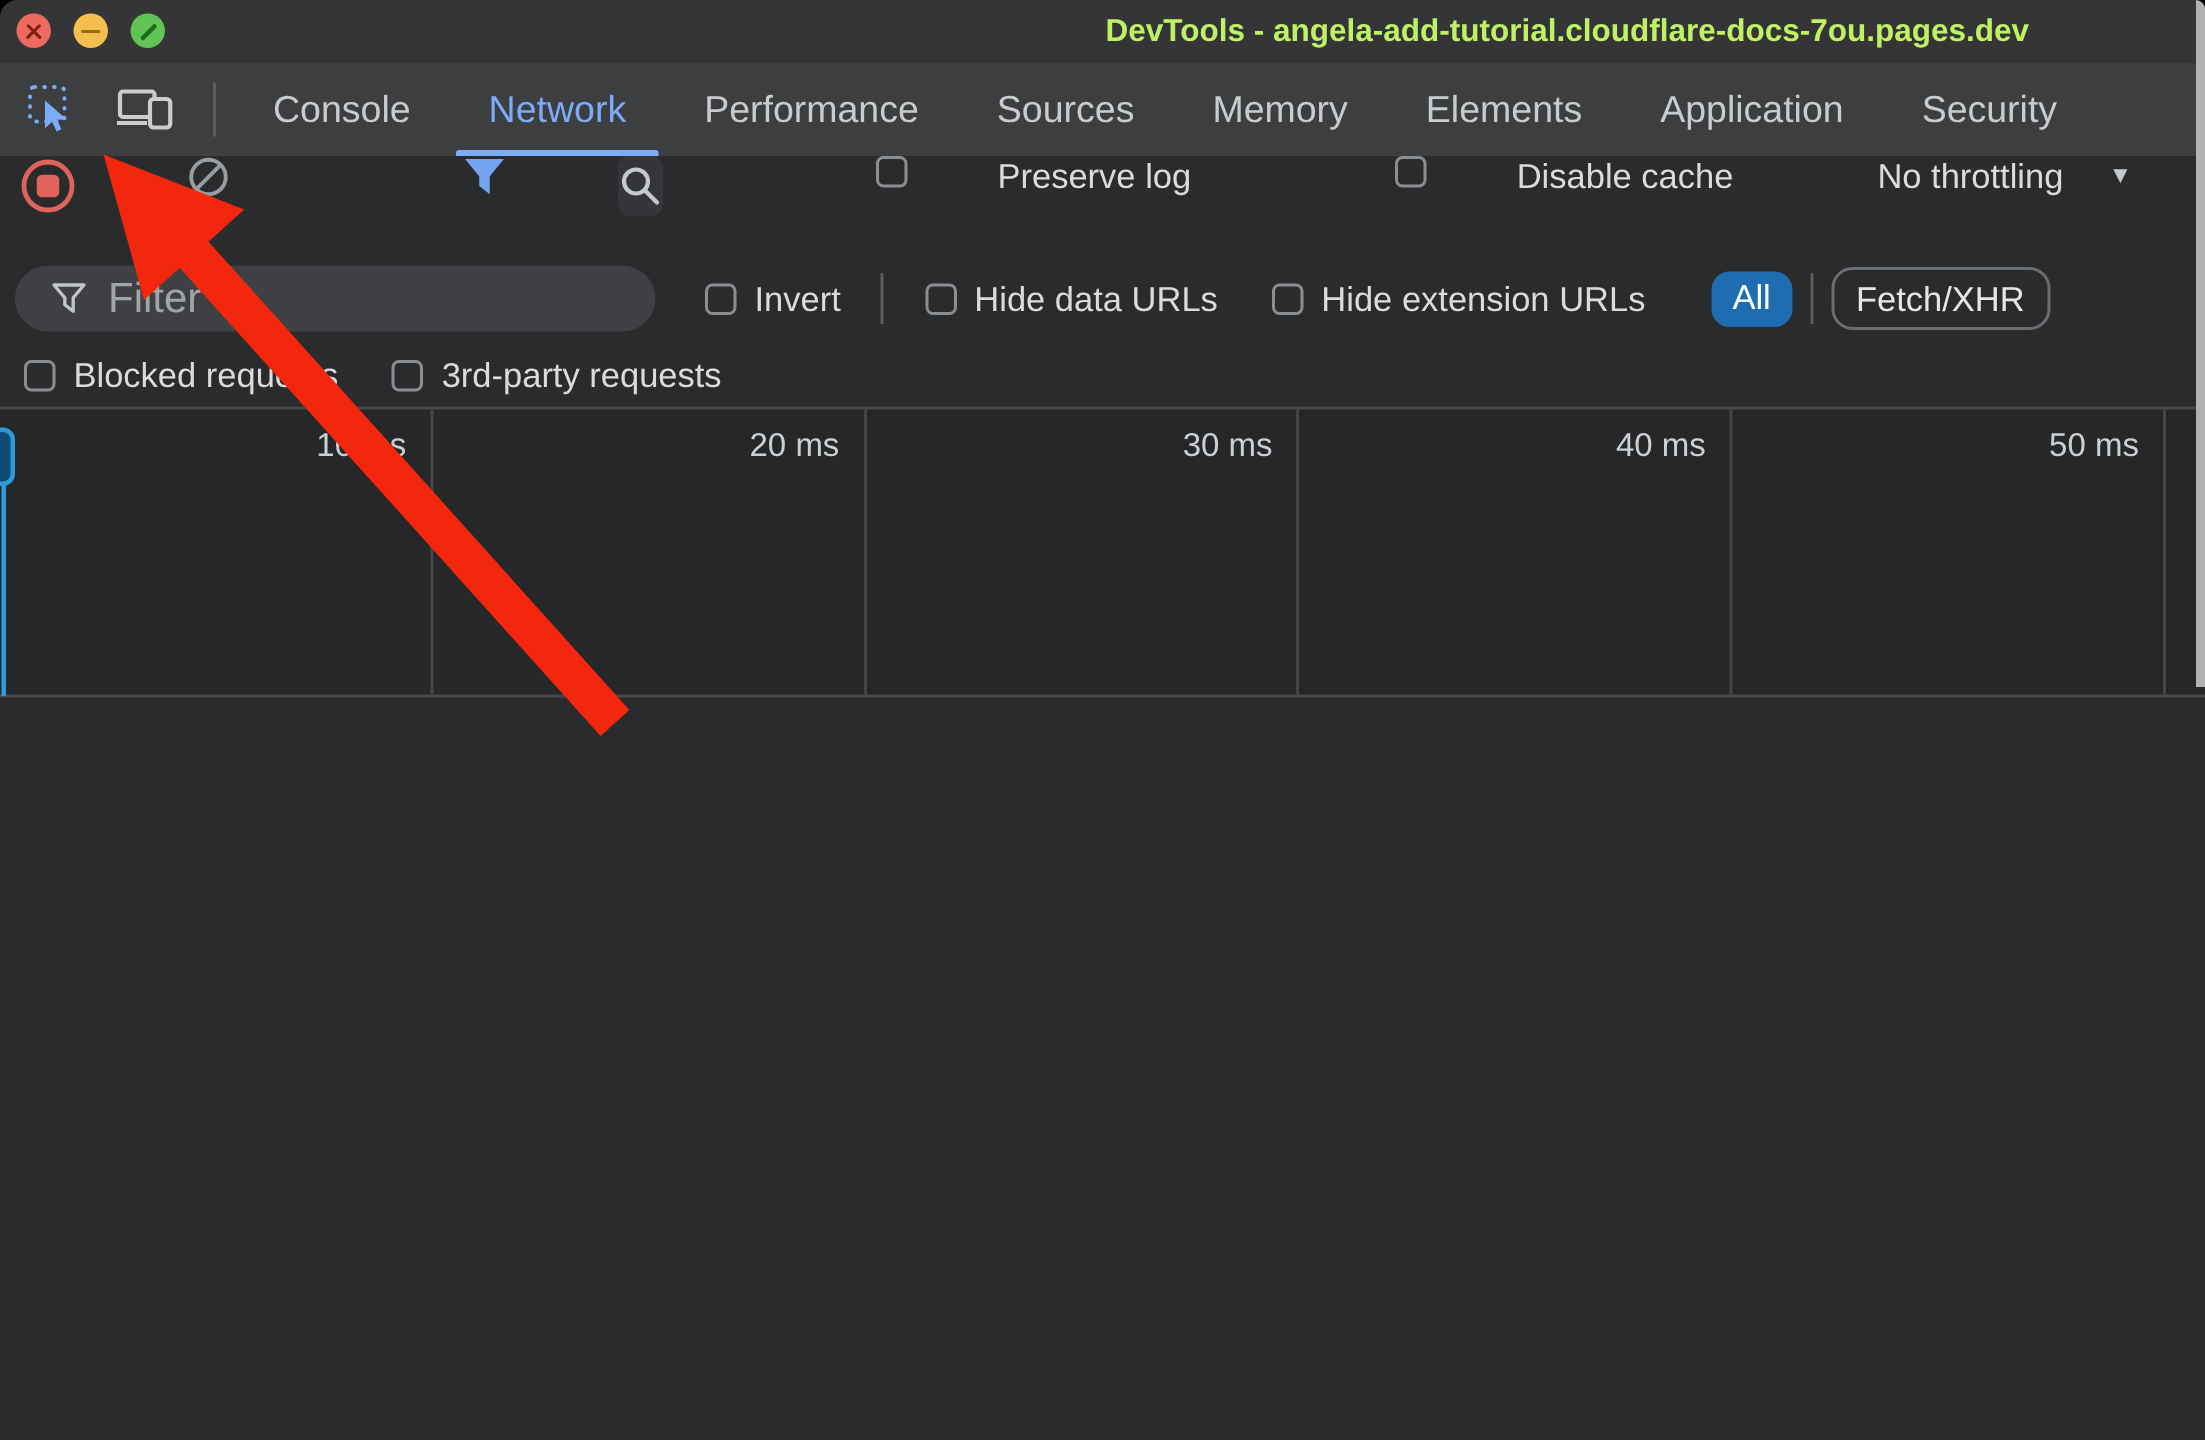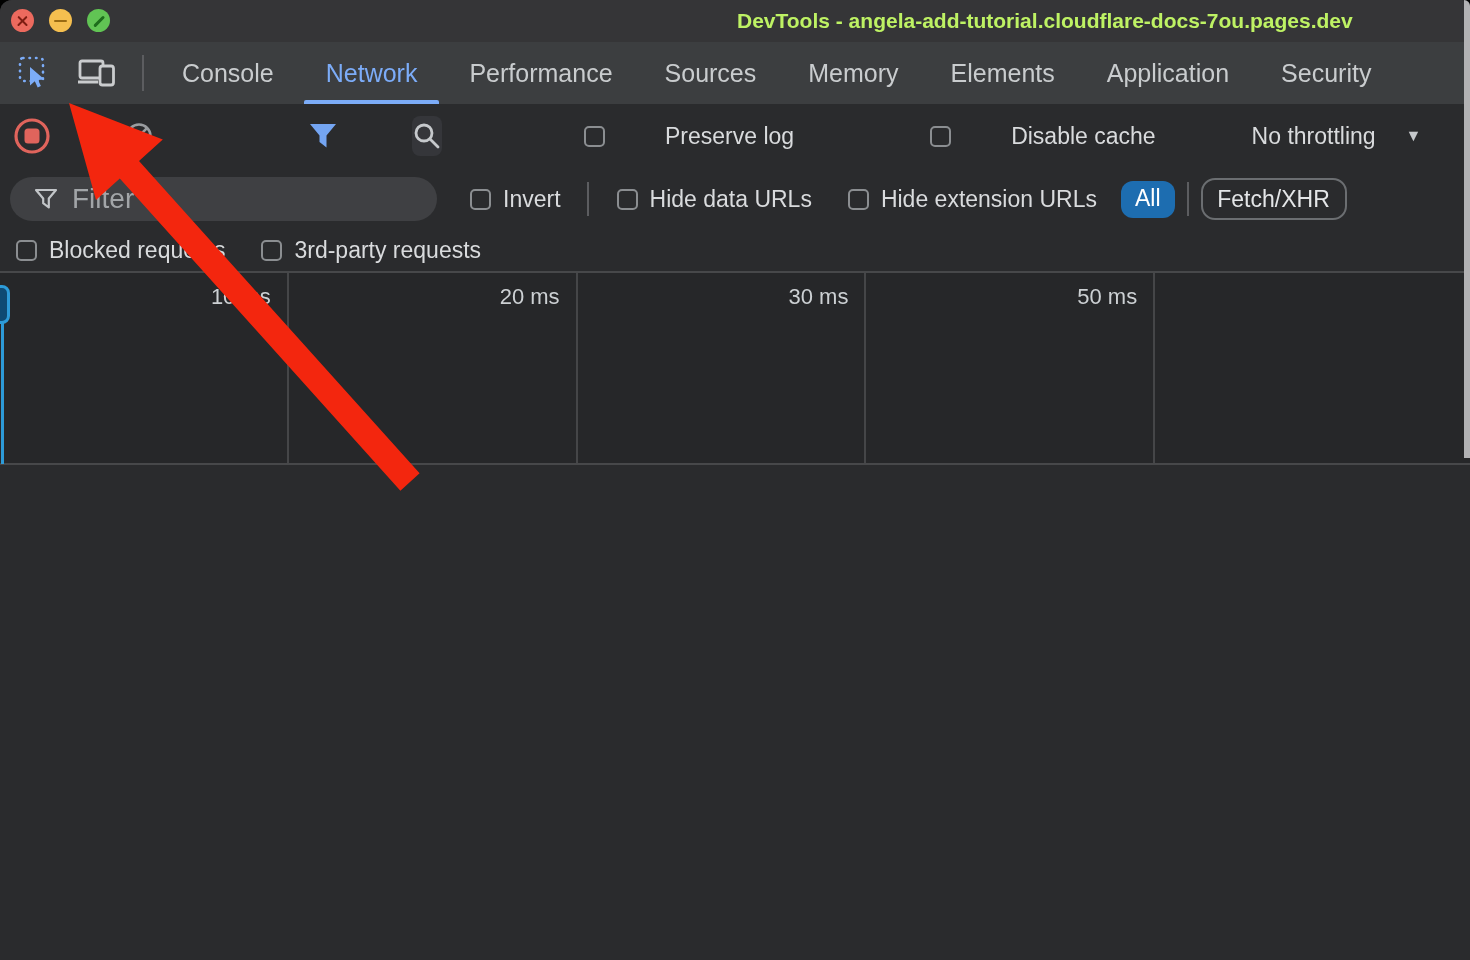--- a/index.html
+++ b/index.html
@@ -29,21 +29,21 @@
   .inspect-btn { margin-left:16px; width:38px; height:38px; }
   .device-btn  { margin-left:22px; width:42px; height:38px; }
   .vsep { width:2px; height:36px; background:#5c5d60; }
   .tabbar .vsep { margin-left:24px; }
   .tabs { display:flex; height:100%; margin-left:12px; }
   .tab { position:relative; height:100%; display:flex; align-items:center; padding:0 26px; font-size:25px; color:#c9ccce; cursor:pointer; white-space:nowrap; }
   .tab.active { color:#7cacf8; }
   .tab.active .tab-underline { position:absolute; left:4px; right:4px; bottom:0; height:4px; background:#7cacf8; border-radius:2px 2px 0 0; }
 
   
-  .toolbar  { position:absolute; left:0; top:104px; width:100%; height:64px; background:#2a2b2d; display:flex; align-items:center;gap:48px; }
+  .toolbar  { position:absolute; left:0; top:104px; width:100%; height:64px; background:#2a2b2d; display:flex; align-items:flex-start;gap:48px; }
   .filterrow{ position:absolute; left:0; top:168px; width:100%; height:62px; background:#2a2b2d; display:flex; align-items:center; }
   .row3     { position:absolute; left:0; top:230px; width:100%; height:41px; background:#2a2b2d; display:flex; align-items:center; }
   .label { font-size:23px; color:#d9dbdd; white-space:nowrap; cursor:default; }
   .checkbox { width:21px; height:21px; border:2.4px solid #8b8e91; border-radius:5px; background:transparent; cursor:pointer; flex:none; }
 
   
   .record-btn { margin-left:12px; width:40px; height:40px; }
   .clear-btn  { margin-left:25px; width:28px; height:28px; }
   .toolbar .sep1 { margin-left:31px; } .toolbar .sep2 { margin-left:22px; }
   .toolbar .sep3 { margin-left:24px; } .toolbar .sep4 { margin-left:26px; }
@@ -61,21 +61,21 @@
   
   .filter-pill { margin-left:10px; width:427px; height:44px; background:#3f4043; border-radius:22px; display:flex; align-items:center; }
   .filter-pill svg { margin-left:24px; flex:none; }
   .filter-input { margin-left:14px; flex:1; background:transparent; border:none; outline:none; font-size:28px; color:#e4e6e8; font-family:inherit; }
   .filter-input::placeholder { color:#a2a5a8; opacity:1; }
   .filterrow .checkbox.inv { margin-left:33px; }
   .filterrow .checkbox.hd  { margin-left:28px; }
   .filterrow .checkbox.he  { margin-left:36px; }
   .filterrow .label { margin-left:12px; cursor:pointer; }
   .filterrow .vsep { margin-left:26px; height:34px; }
-  .chip-all { margin-left:24px; padding:4px 14px 6px; background:#1d6db0; color:#fff; font-size:23px; border-radius:12px; cursor:pointer; }
+  .chip-all { margin-left:44px; padding:4px 14px 6px; background:#1d6db0; color:#fff; font-size:23px; border-radius:12px; cursor:pointer; }
   .filterrow .sep-all { margin-left:12px; }
   .chip-fetch { margin-left:12px; width:146px; height:42px; border:2px solid #6b6e71; border-radius:14px; color:#e4e6e8;
                 font-size:23px; display:flex; align-items:center; justify-content:center; cursor:pointer; flex:none; }
 
   
   .row3 .checkbox.b1 { margin-left:16px; }
   .row3 .checkbox.b2 { margin-left:36px; }
   .row3 .label { margin-left:12px; cursor:pointer; }
 
   
@@ -260,20 +260,23 @@
     <div class="tl-cell">
         <div class="tick">10 ms</div>
       </div>
     <div class="tl-cell">
         <div class="tick">20 ms</div>
       </div>
     <div class="tl-cell">
         <div class="tick">30 ms</div>
       </div>
     <div class="tl-cell">
+        <div class="tick">40 ms</div>
+      </div>
+    <div class="tl-cell">
         <div class="tick">50 ms</div>
       </div>
     <div class="tl-fill"></div>
     <div class="tl-handle"></div>
     <div class="tl-line"></div>
   </div>
 
   <div class="main">
     
     

